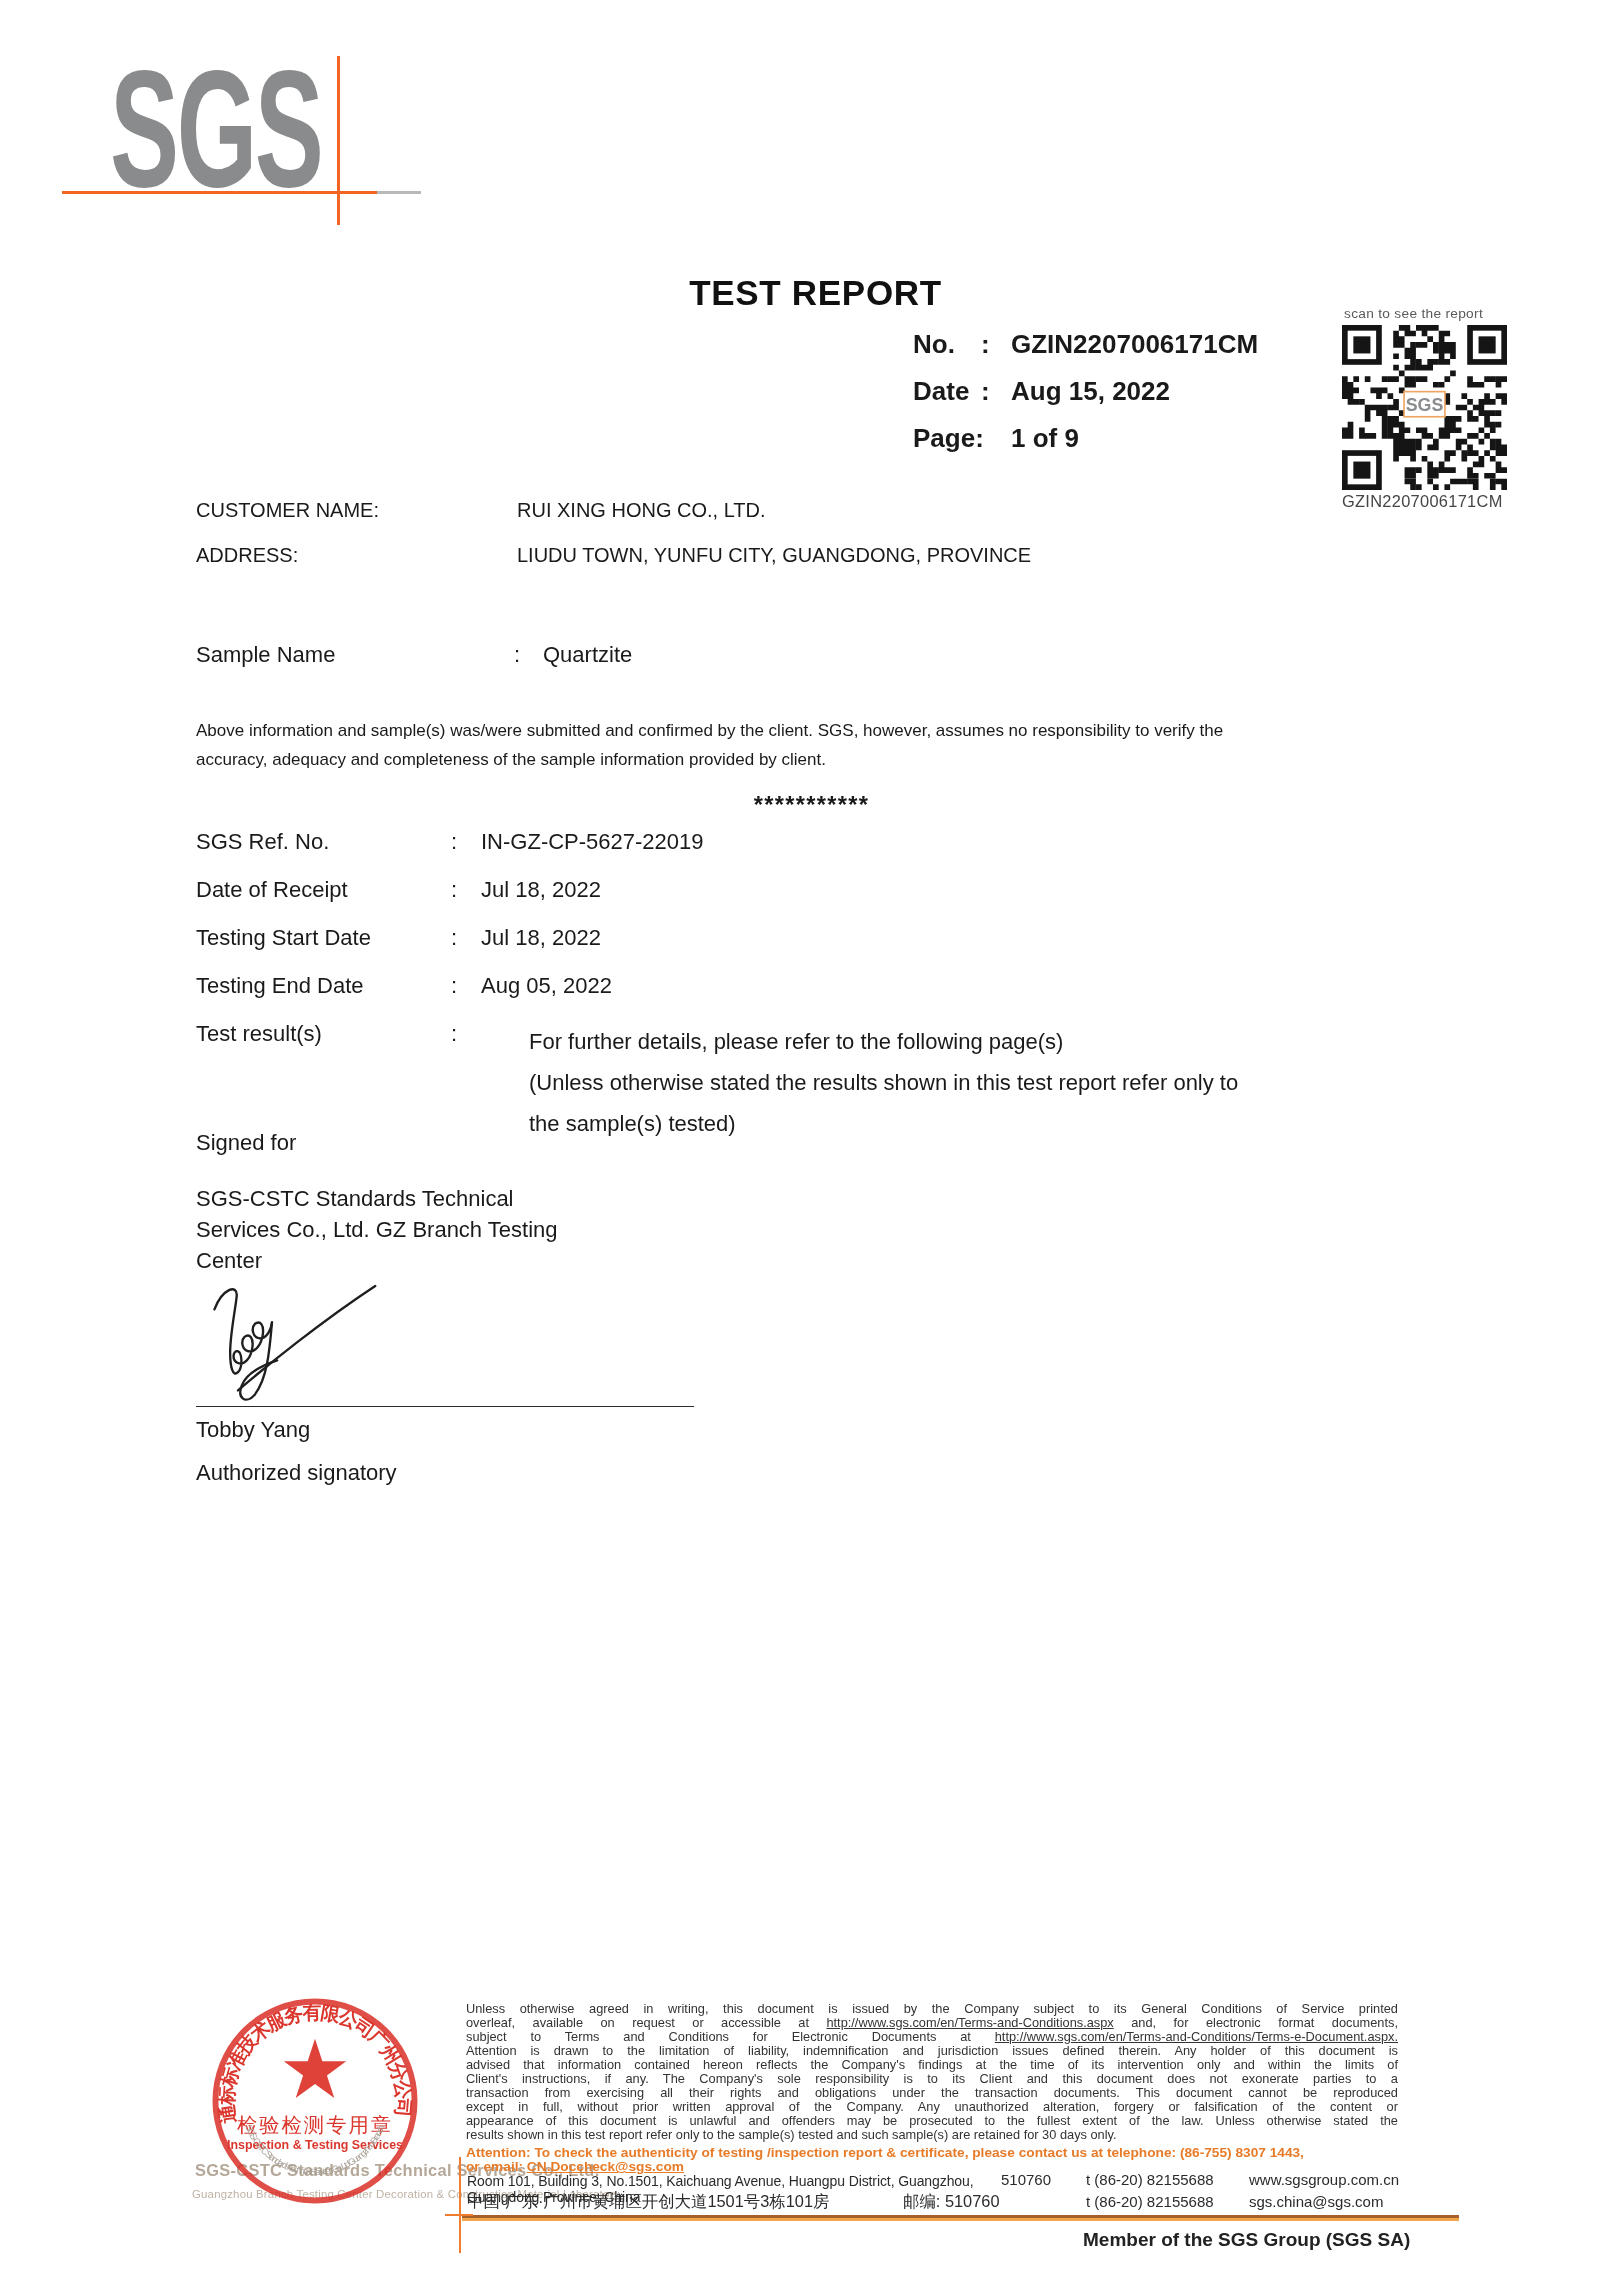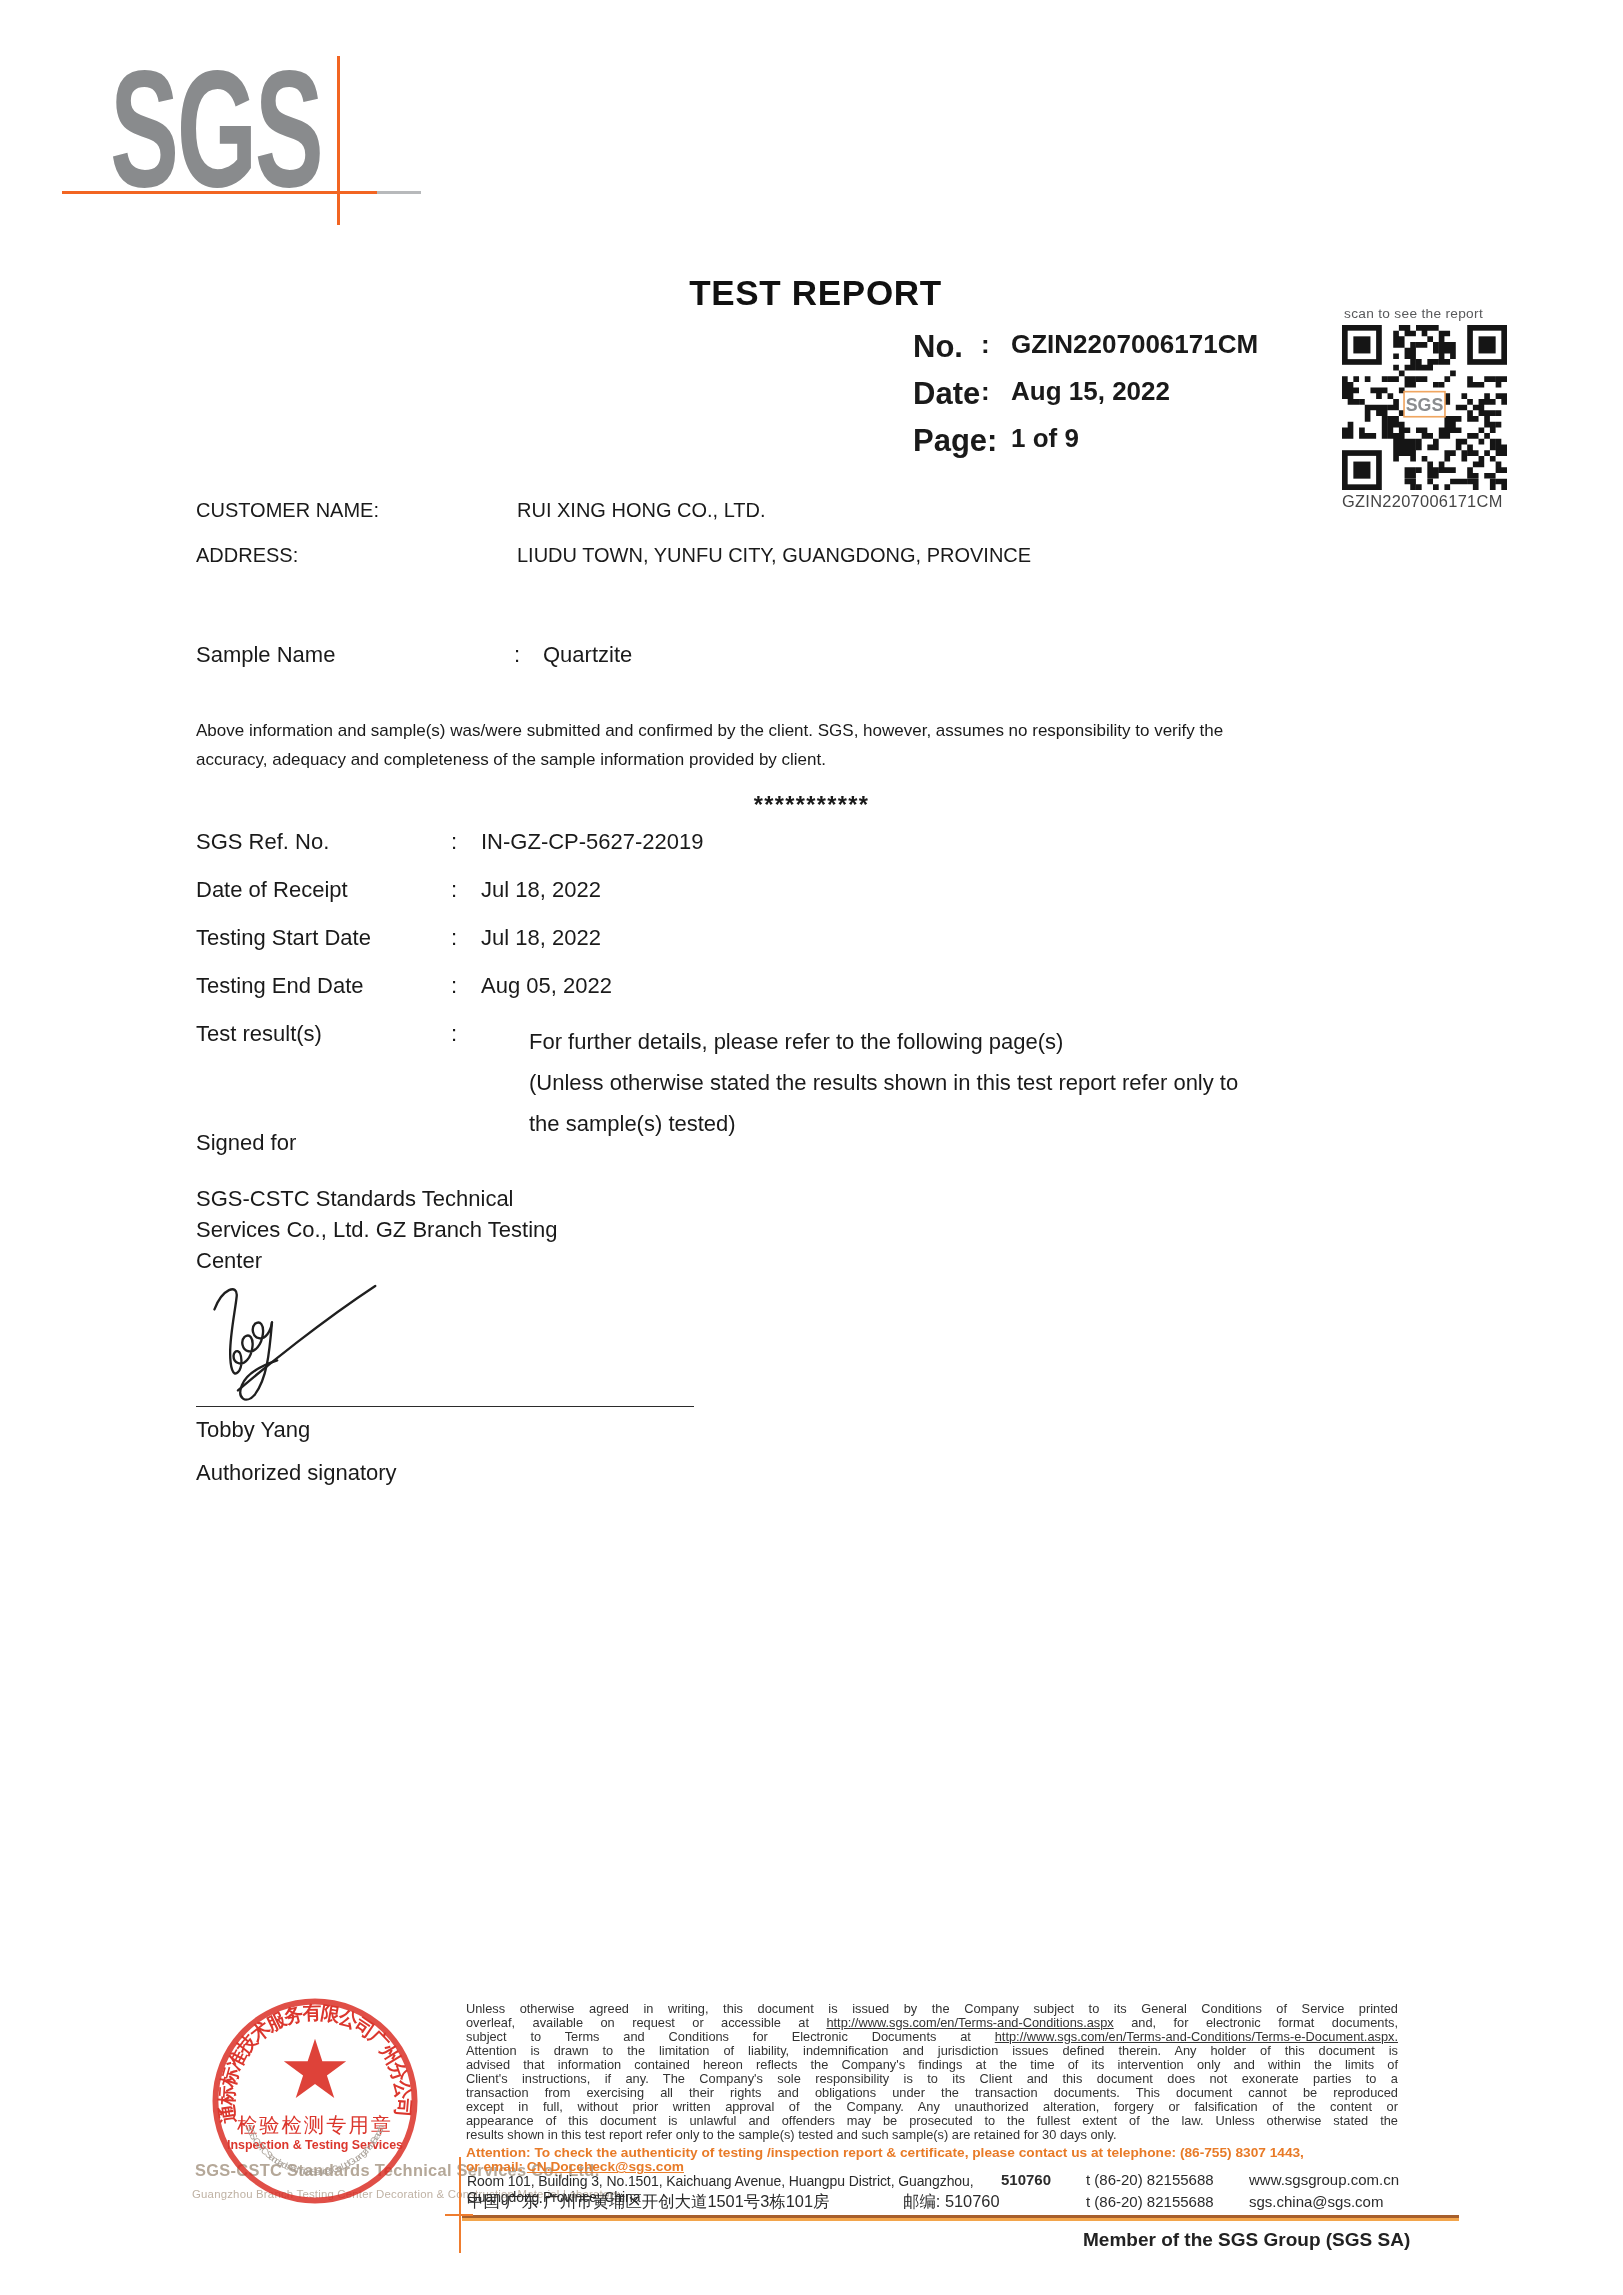--- a/index.html
+++ b/index.html
@@ -8,21 +8,21 @@
   .abs{position:absolute;}
   
   .logo-text{font-size:167px;font-weight:bold;color:#898b8d;transform:scaleX(0.62);
              transform-origin:left top;line-height:131px;letter-spacing:-3.9px;}
   .hline-o{height:2.6px;background:#f26522;}
   .hline-g{height:2.6px;background:#b7b9bb;}
   .vline-o{width:2.6px;background:#f26522;}
   
   .title{left:0;right:0;text-align:center;font-size:35px;font-weight:bold;letter-spacing:0.7px;color:#111;}
   
-  .meta-label{font-size:31px;font-weight:bold;}
+  .meta-label{font-size:26px;font-weight:bold;}
   .meta-colon{font-size:26px;font-weight:bold;}
   .meta-value{font-size:26px;font-weight:bold;}
   
   .scan-hint{font-size:13.7px;color:#58595b;letter-spacing:0.3px;}
   .qr-caption{font-size:16.4px;color:#454545;letter-spacing:0.3px;}
   
   .b36{font-size:20px;}
   .b34{font-size:22px;}
   .para{font-size:17px;line-height:29px;text-align:left;margin-top:28px;}
   .stars{font-size:23.6px;font-weight:bold;letter-spacing:1.3px;}
@@ -169,21 +169,21 @@
     <div class="fp just auto-u">Client's instructions, if any. The Company's sole responsibility is to its Client and this document does not exonerate parties to a</div>
     <div class="fp just auto-u">transaction from exercising all their rights and obligations under the transaction documents. This document cannot be reproduced</div>
     <div class="fp just auto-u">except in full, without prior written approval of the Company. Any unauthorized alteration, forgery or falsification of the content or</div>
     <div class="fp just auto-u">appearance of this document is unlawful and offenders may be prosecuted to the fullest extent of the law. Unless otherwise stated the</div>
     <div class="fp">results shown in this test report refer only to the sample(s) tested and such sample(s) are retained for 30 days only.</div>
     <div class="fp-att" style="margin-top:3.9px;">Attention: To check the authenticity of testing /inspection report &amp; certificate, please contact us at telephone: (86-755) 8307 1443,</div>
     <div class="fp-att auto-u">or email: <u>CN.Doccheck@sgs.com</u></div>
   </div>
 
   <div class="abs addr-en" style="left:467px;top:2173px;width:523px;">Room 101, Building 3, No.1501, Kaichuang Avenue, Huangpu District, Guangzhou, Guangdong Province, China</div>
-  <div class="abs addr-num" style="left:1001px;top:2171px;font-weight:bold;">510760</div>
+  <div class="abs addr-num" style="left:1001px;top:2171px;">510760</div>
   <div class="abs addr-num" style="left:1086px;top:2171px;">t (86-20) 82155688</div>
   <div class="abs addr-num" style="left:1249px;top:2171px;">www.sgsgroup.com.cn</div>
 
   <div class="abs addr-cn" style="left:467px;top:2191px;">中国·广东·广州市黄埔区开创大道1501号3栋101房</div>
   <div class="abs addr-cn" style="left:903px;top:2191px;">邮编: 510760</div>
   <div class="abs addr-num" style="left:1086px;top:2193px;">t (86-20) 82155688</div>
   <div class="abs addr-num" style="left:1249px;top:2193px;">sgs.china@sgs.com</div>
 
   <div class="abs" style="left:462px;top:2215px;width:997px;height:2.6px;background:#a75f2c;"></div>
   <div class="abs" style="left:462px;top:2218px;width:997px;height:2.6px;background:#f3a54b;"></div>

